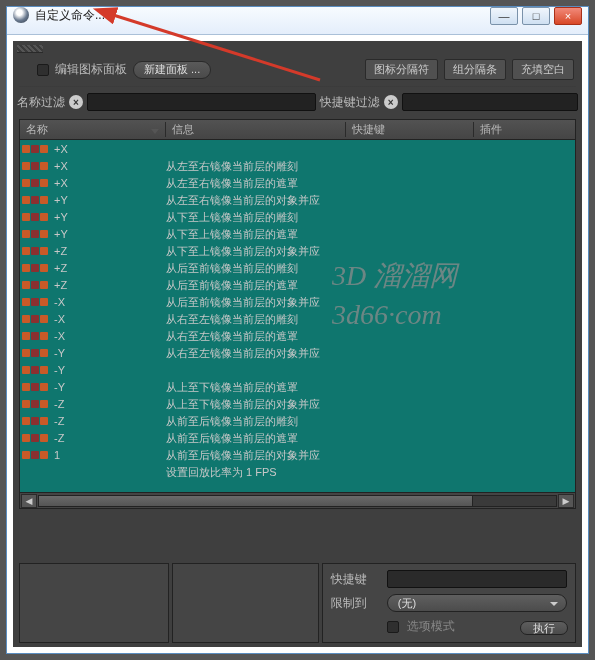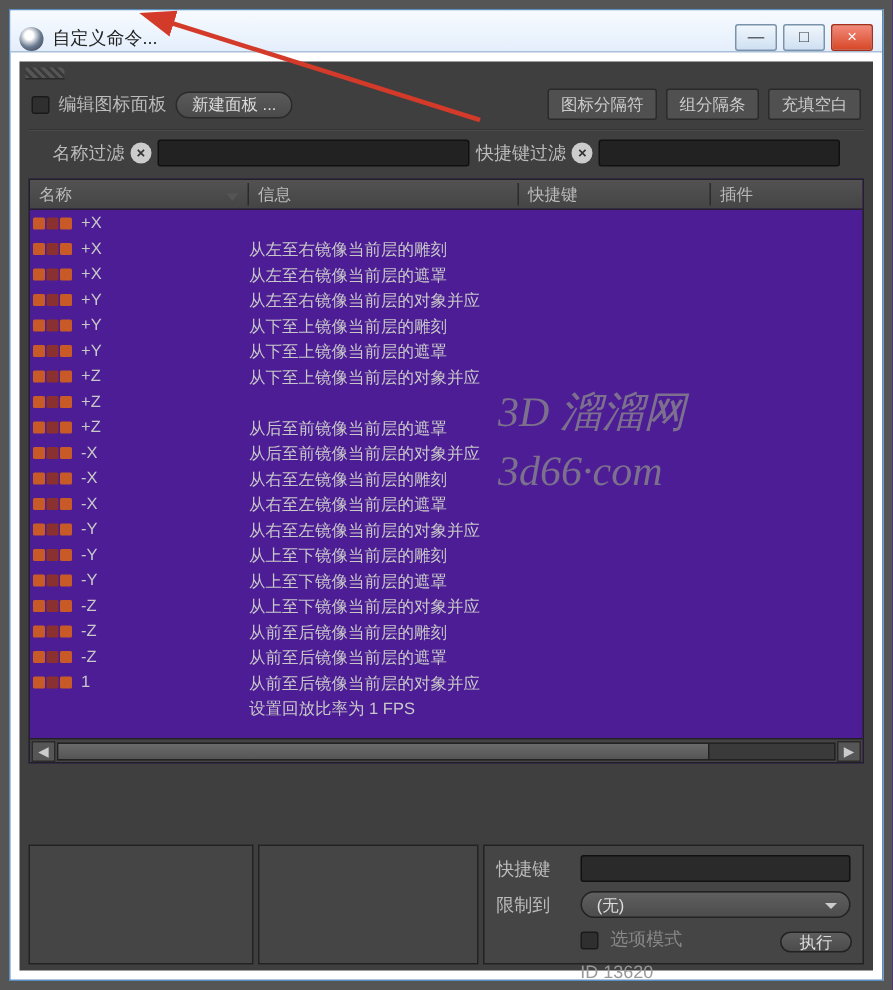--- a/index.html
+++ b/index.html
@@ -18,21 +18,21 @@
     position: absolute;
     left: 6px; top: 6px;
     width: 583px; height: 648px;
     background: #fff;
     border: 1px solid #5a8dc0;
   }
   .titlebar {
     height: 28px;
     background: linear-gradient(#f7fbff, #e4eefb);
     display: flex;
-    align-items: flex-end;
+    align-items: flex-start;
     padding: 0 6px;
     border-bottom: 1px solid #aac0d8;
   }
   .app-icon {
     width: 16px; height: 16px;
     border-radius: 50%;
     background: radial-gradient(circle at 40% 35%, #fff 0 20%, #6a7a90 55%, #2b3540 100%);
     margin-right: 6px;
   }
   .titlebar-title {
@@ -62,21 +62,21 @@
     height:8px;
     background: repeating-linear-gradient(45deg,#555 0 2px,#3a3a3a 2px 4px);
     border-bottom:1px solid #2a2a2a;
     width:26px;
     margin:4px 0 0 4px;
   }
   
   .toolbar1 {
     display:flex;
     align-items:center;
-    padding:6px 8px 4px 8px;
+    padding:6px 8px 4px 24px;
     gap:6px;
   }
   .chk {
     width:12px; height:12px;
     border:1px solid #1a1a1a;
     background:#2f2f2f;
     border-radius:2px;
     display:inline-block;
     flex-shrink:0;
   }
@@ -103,21 +103,21 @@
   }
   .separator-line {
     height:1px;
     background:linear-gradient(#222,#555);
     margin:2px 6px;
   }
   
   .filterrow {
     display:flex;
     align-items:center;
-    padding:4px 22px;
+    padding:4px 4px;
     gap:4px;
   }
   .filterrow .flabel { white-space:nowrap; color:#bbb; }
   .clearicon {
     width:14px; height:14px;
     border-radius:50%;
     background:#ccc;
     color:#333;
     font-size:10px;
     display:flex; align-items:center; justify-content:center;
@@ -127,21 +127,21 @@
     flex:1;
     height:18px;
     background:#222;
     border:1px solid #111;
     border-radius:2px;
   }
   
   .tablewrap {
     margin:4px 6px 0 6px;
     border:1px solid #222;
-    background:#4c1d95;
+    background:#0f766e;
     height:390px;
     position:relative;
     overflow:hidden;
   }
   .thead {
     display:flex;
     background:linear-gradient(#525252,#454545);
     border-bottom:1px solid #222;
     height:20px;
     align-items:center;
@@ -415,20 +415,21 @@
             <span class="td1">+Y</span>
             <span class="td2">从下至上镜像当前层的对象并应</span>
           </div>
           <div class="trow">
             <span class="cicons">
               <span class="ic a"></span>
               <span class="ic c"></span>
               <span class="ic a"></span>
             </span>
             <span class="td1">+Z</span>
+            <span class="td2">从后至前镜像当前层的雕刻</span>
           </div>
           <div class="trow">
             <span class="cicons">
               <span class="ic a"></span>
               <span class="ic c"></span>
               <span class="ic a"></span>
             </span>
             <span class="td1">+Z</span>
             <span class="td2">从后至前镜像当前层的遮罩</span>
           </div>
@@ -468,21 +469,20 @@
             <span class="td1">-X</span>
             <span class="td2">从右至左镜像当前层的对象并应</span>
           </div>
           <div class="trow">
             <span class="cicons">
               <span class="ic a"></span>
               <span class="ic c"></span>
               <span class="ic a"></span>
             </span>
             <span class="td1">-Y</span>
-            <span class="td2">从上至下镜像当前层的雕刻</span>
           </div>
           <div class="trow">
             <span class="cicons">
               <span class="ic a"></span>
               <span class="ic c"></span>
               <span class="ic a"></span>
             </span>
             <span class="td1">-Y</span>
             <span class="td2">从上至下镜像当前层的遮罩</span>
           </div>
@@ -554,24 +554,20 @@
             <span class="dlabel">限制到</span>
             <span class="dselect">
                 <span>(无)</span>
               </span>
           </div>
           <div class="drow">
             <span class="dlabel"></span>
             <span class="chk"></span>
             <span style="color:#888">选项模式</span>
           </div>
-          <div class="drow">
-            <span class="dlabel"></span>
-            <span style="color:#999">ID 13620</span>
-          </div>
 
           <span class="pillbtn execbtn">执行</span>
         </div>
       </div>
     </div>
 
   </div>
 </div>
 
 <svg class="arrow" width="595" height="660">

